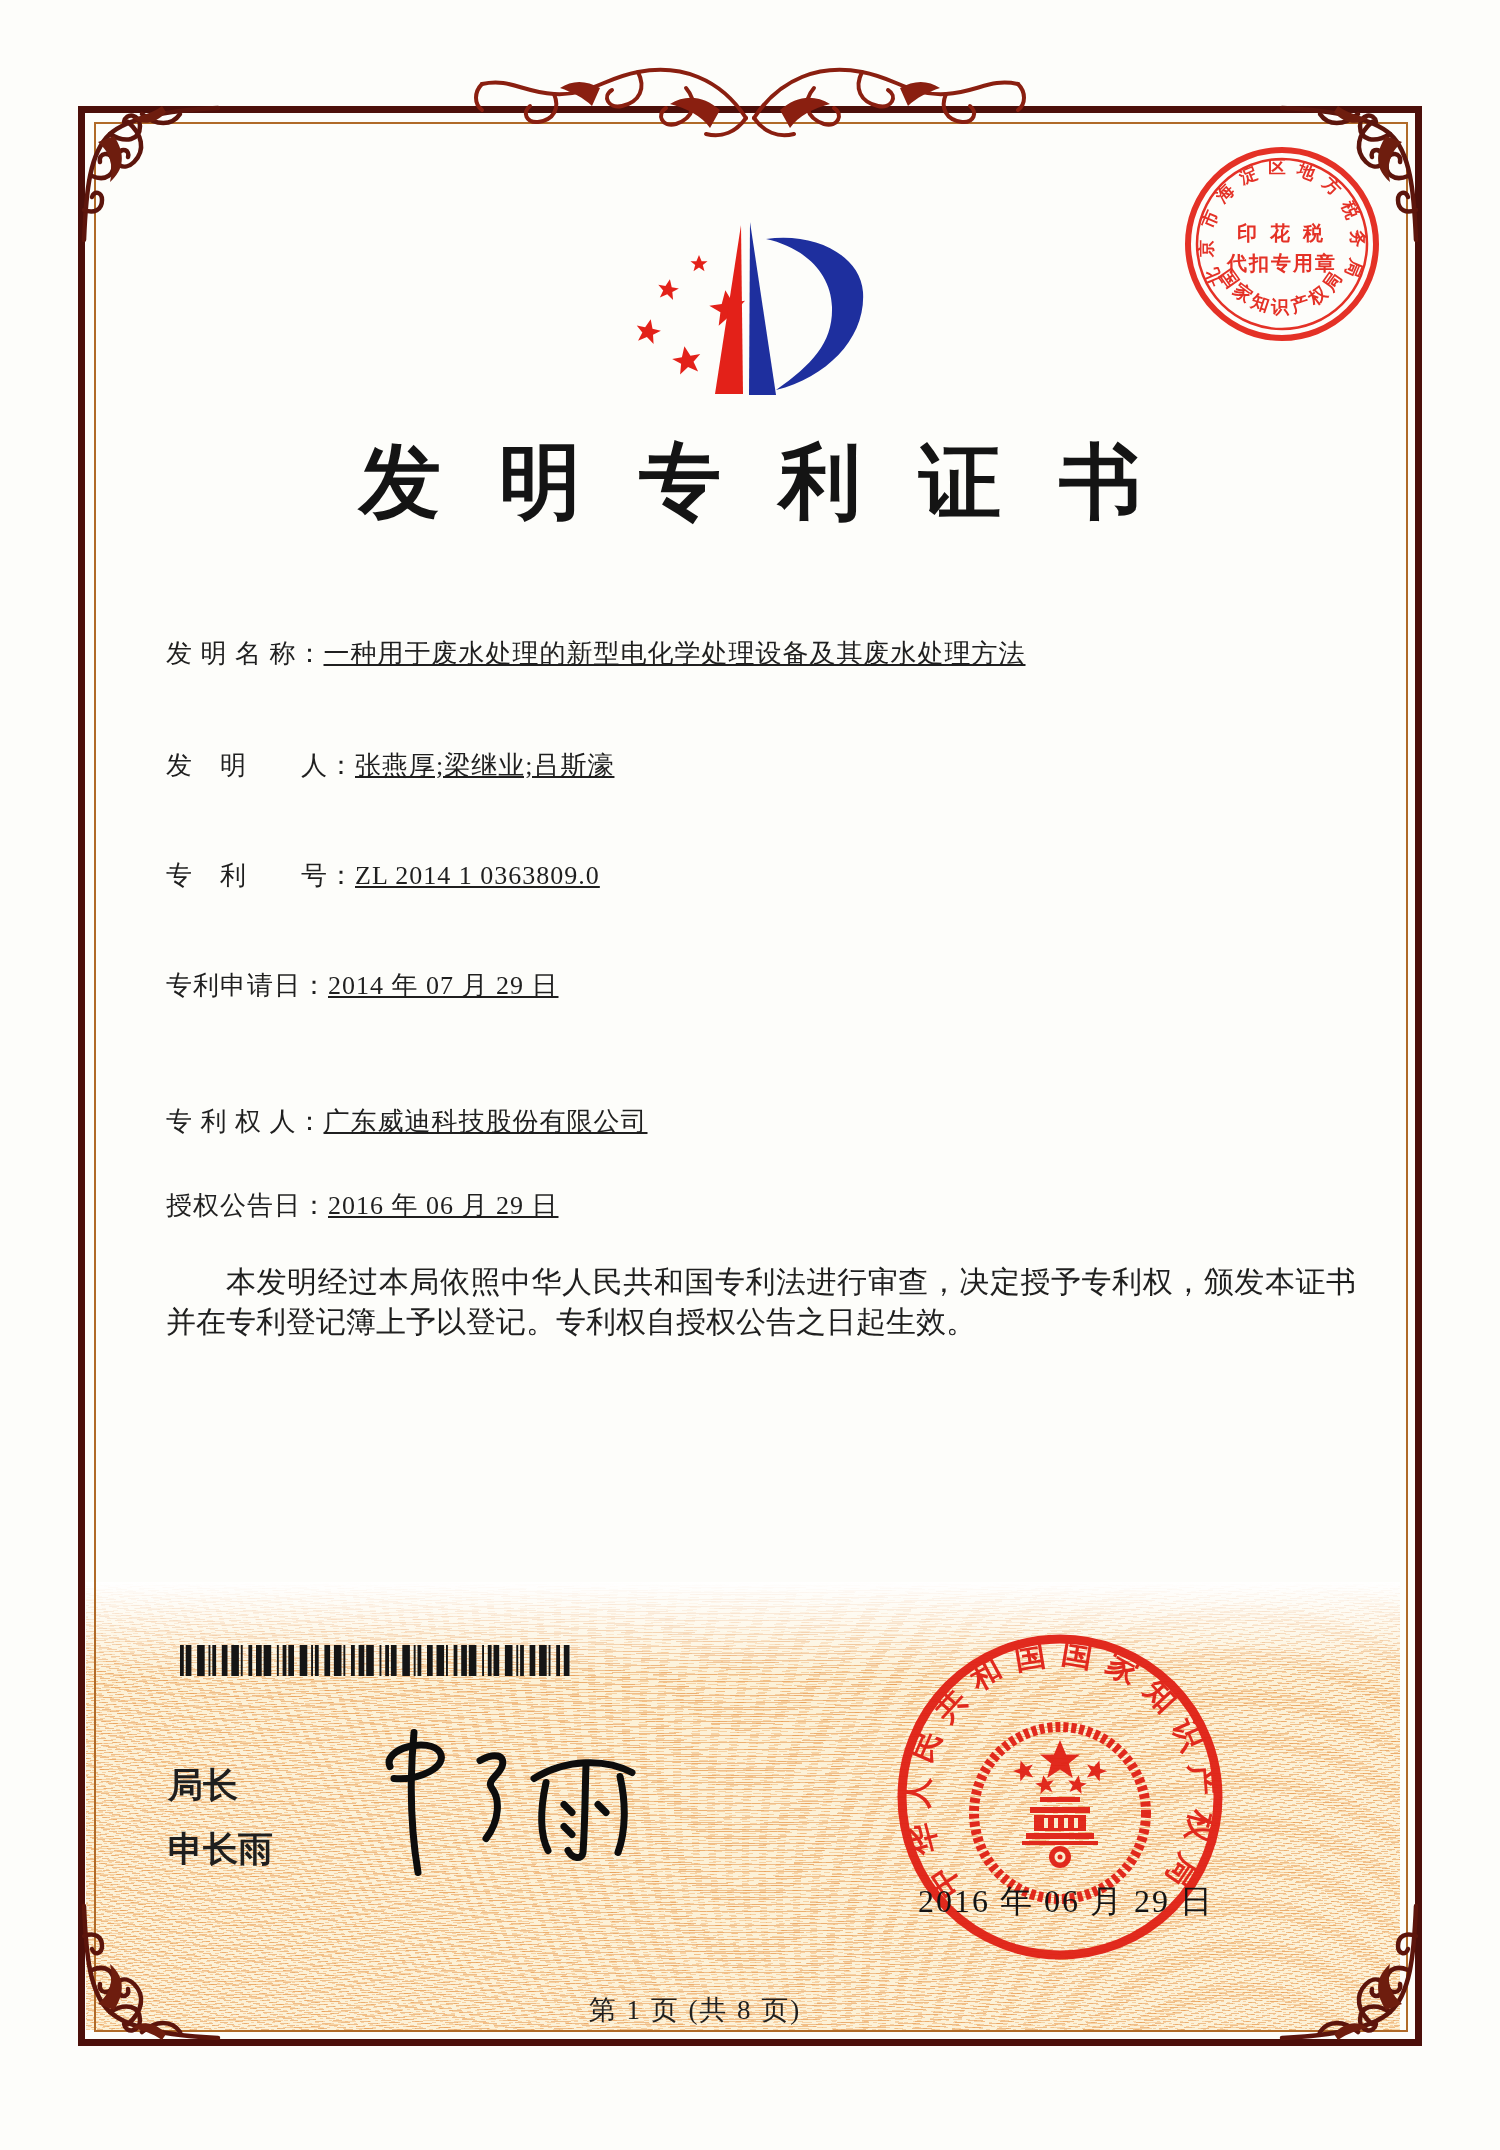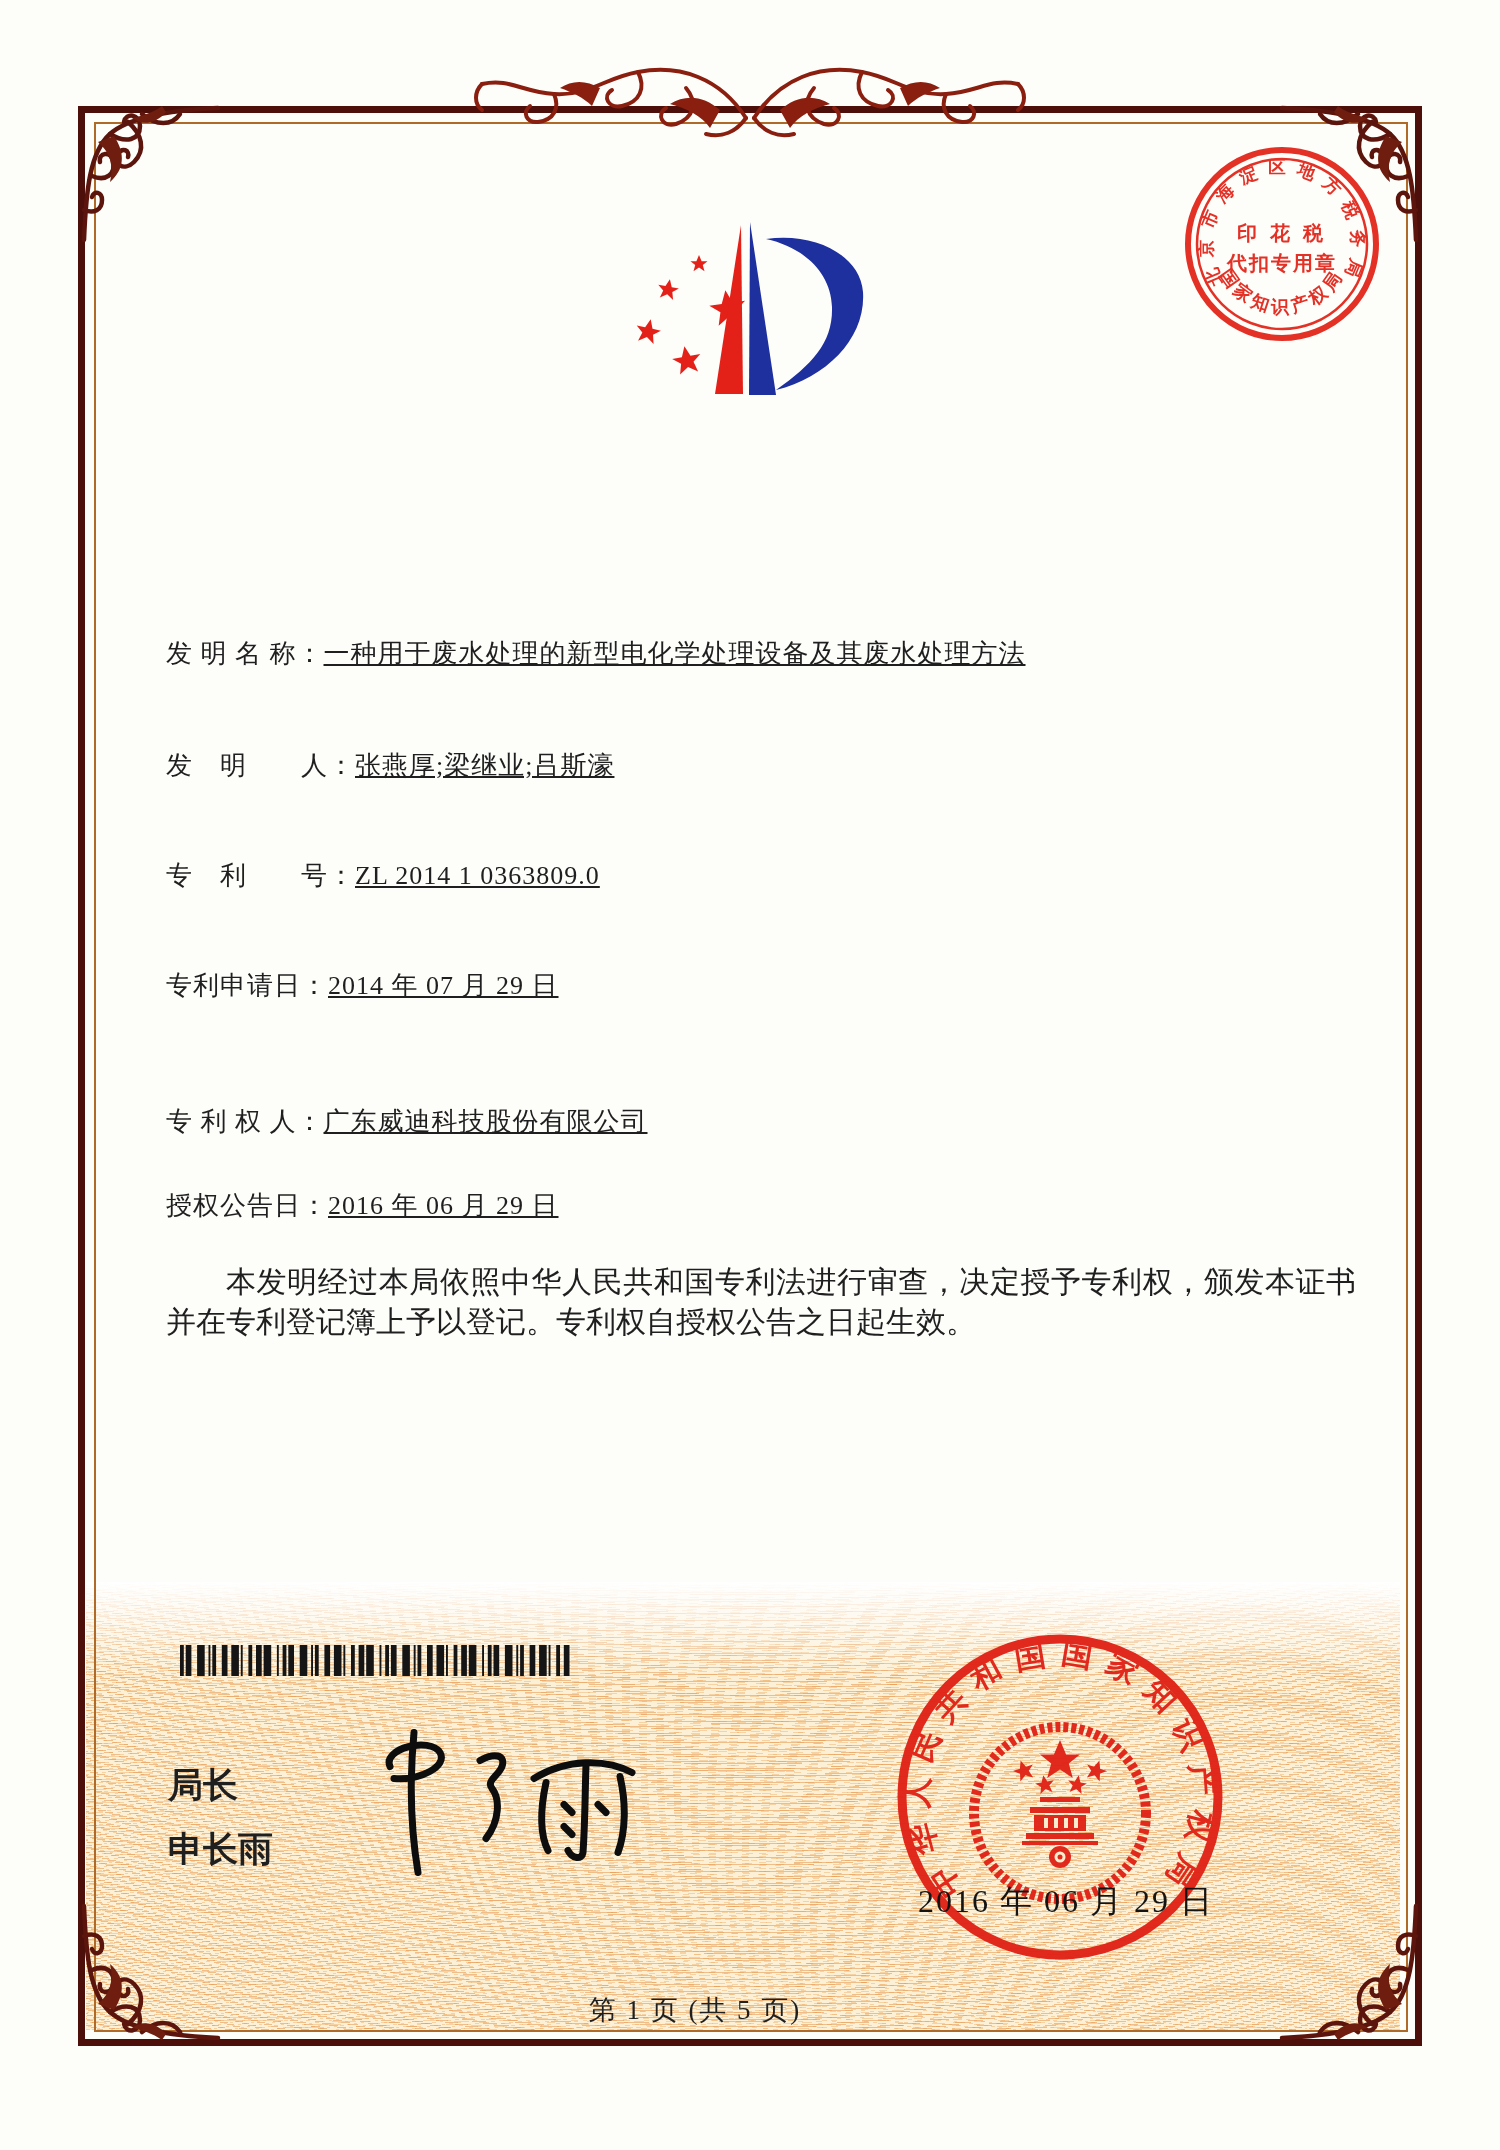--- a/index.html
+++ b/index.html
@@ -153,20 +153,21 @@
     <text font-size="17.5" font-weight="bold" fill="#e3291e" letter-spacing="10">
       <textPath href="#ts-top" startOffset="50%" text-anchor="middle">北京市海淀区地方税务局</textPath>
     </text>
     <text y="-4" font-size="20" font-weight="bold" fill="#e3291e" text-anchor="middle" letter-spacing="4">印 花 税</text>
     <text y="26" font-size="20" font-weight="bold" fill="#e3291e" text-anchor="middle" letter-spacing="2">代扣专用章</text>
     <text font-size="18" font-weight="bold" fill="#e3291e" letter-spacing="4">
       <textPath href="#ts-bot" startOffset="50%" text-anchor="middle">国家知识产权局</textPath>
     </text>
   </svg>
 
+  <div class="title">发明专利证书</div>
 
   <div class="fields">
     <div class="field-row f0">
       <span class="lbl">发 明 名 称：</span><span>一种用于废水处理的新型电化学处理设备及其废水处理方法</span>
     </div>
     <div class="field-row f1">
       <span class="lbl">发　明　　人：</span><span>张燕厚;梁继业;吕斯濠</span>
     </div>
     <div class="field-row f2">
       <span class="lbl">专　利　　号：</span><span>ZL 2014 1 0363809.0</span>
@@ -280,15 +281,15 @@
         <rect x="-6" y="5" width="4" height="10"></rect>
         <rect x="4" y="5" width="4" height="10"></rect>
         <rect x="14" y="5" width="4" height="10"></rect>
         <circle cy="44" r="5.5"></circle>
       </g>
       <circle cy="44" r="2.5" fill="#e02015"></circle>
     </g>
   </svg>
   <div class="seal-date">2016 年 06 月 29 日</div>
 
-  <div class="footer">第 1 页 (共 5 页)</div>
+  <div class="footer">第 1 页 (共 8 页)</div>
 
 </div>
 
 </body></html>

